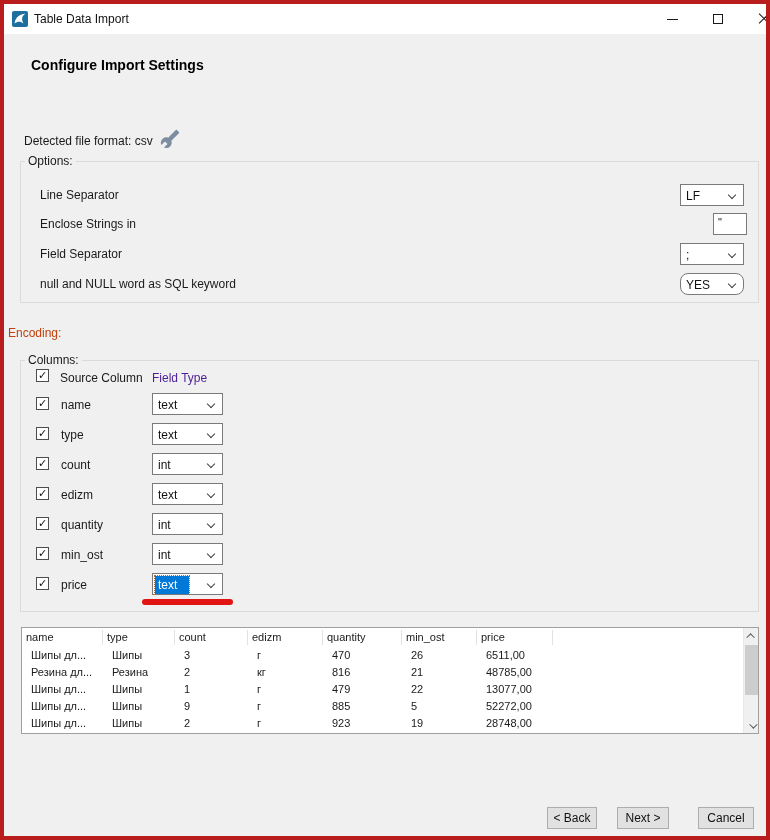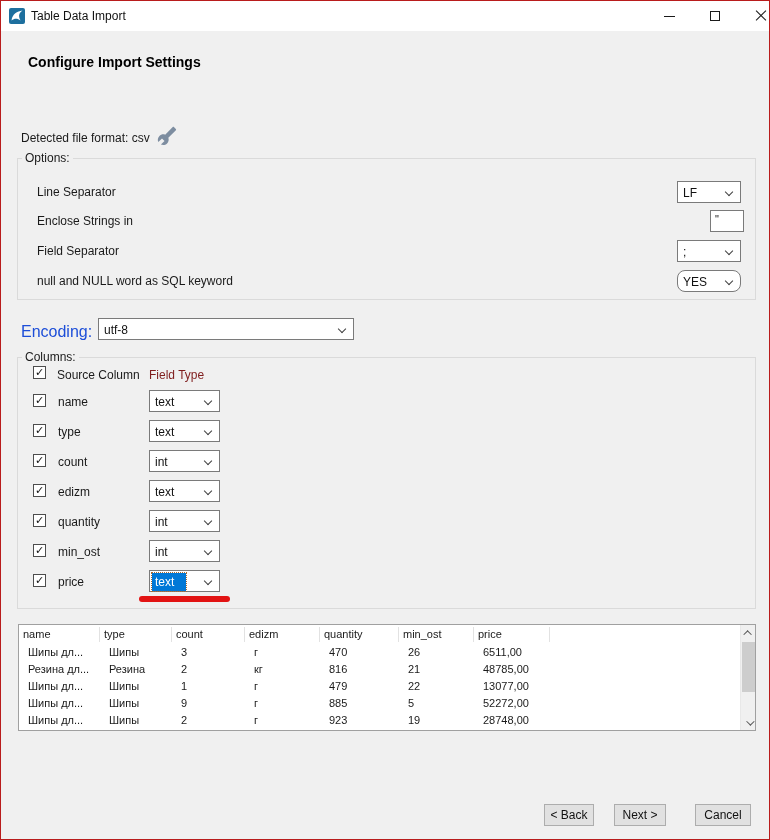--- a/index.html
+++ b/index.html
@@ -1,20 +1,20 @@
 <!DOCTYPE html>
 <html><head>
 <meta charset="utf-8">
 <style>
   * { box-sizing: border-box; }
   html,body { margin:0; padding:0; background:#ffffff; }
   body { font-family:"Liberation Sans","DejaVu Sans",sans-serif; }
 
   .window { position:relative; width:770px; height:840px; background:#f0f0f0;
-            border:1px solid #b91c1c; overflow:hidden; }
+            border:4px solid #b91c1c; overflow:hidden; }
 
   
   .titlebar { position:absolute; top:0; left:0; right:0; height:30px; background:#ffffff; }
   .app-icon { position:absolute; left:8px; top:7px; width:16px; height:16px; }
   .title-text { position:absolute; left:30px; top:8px; font-size:12px; color:#111; }
   .win-btn { position:absolute; top:0; width:30px; height:30px; display:flex;
              align-items:center; justify-content:center; }
   .wb-min { left:653px; } .wb-max { left:699px; } .wb-close { left:745px; }
   .glyph-min { width:11px; height:0; border-top:1px solid #1a1a1a; }
   .glyph-max { width:10px; height:10px; border:1px solid #1a1a1a; background:transparent; }
@@ -48,30 +48,30 @@
                font-size:11px; color:#111; padding:2px 0 0 4px; }
 
   
   .c-line  { right:14px; top:22px;  width:64px; }
   .tf-encl { right:11px; top:51px;  width:34px; }
   .c-field { right:14px; top:81px;  width:64px; }
   .c-null  { right:14px; top:111px; width:64px;border-radius:8px; }
   .l-line  { top:26px;text-align:right; } .l-encl { top:55px; } .l-field { top:85px; } .l-null { top:115px; }
 
   
-  .enc-label { position:absolute; left:20px; top:322px; font-size:16px; color:#1d4ed8; }
+  .enc-label { position:absolute; left:4px; top:322px; font-size:12px; color:#c2410c; }
   #encoding-combo { left:97px; top:317px; width:256px; }
 
   
   #columns-box { left:16px; top:356px; width:739px; height:252px; }
   .checkbox { position:absolute; width:13px; height:13px; background:#fff;
               border:1px solid #4d4d4d; display:flex; align-items:center; justify-content:center; }
   .checkbox::after { content:"✓"; font-size:11px; line-height:1; color:#111; margin-top:-1px; }
   .colhdr-source { position:absolute; left:39px; top:10px; font-size:12px; color:#1a1a1a; }
-  .colhdr-type   { position:absolute; left:131px; top:10px; font-size:12px; color:#7f1d1d; }
+  .colhdr-type   { position:absolute; left:131px; top:10px; font-size:12px; color:#4c1d95; }
   .col-row { position:absolute; left:0; width:100%; height:22px; }
   .col-row .checkbox { left:15px; top:4px; }
   .col-name { position:absolute; left:40px; top:5px; font-size:12px; color:#1a1a1a; }
   .field-combo { left:131px; top:0; width:71px;text-align:center; }
   .red-underline { position:absolute; left:121px; top:238px; width:91px; height:6px;
                    background:#e21313; border-radius:3px; }
 
   
   #preview { position:absolute; left:17px; top:623px; width:738px; height:107px;
              background:#fff; border:1px solid #a0a0a0; font-size:11px; color:#1a1a1a; }
@@ -151,24 +151,20 @@
     </div>
 
     <span class="opt-label l-null">null and NULL word as SQL keyword</span>
     <div class="combo c-null">
       <span class="val">YES</span>
       <span class="chev"></span>
     </div>
   </div>
 
   <span class="enc-label">Encoding:</span>
-  <div class="combo" id="encoding-combo">
-    <span class="val">utf-8</span>
-    <span class="chev"></span>
-  </div>
 
   <div class="groupbox" id="columns-box">
     <span class="gb-legend">Columns:</span>
     <span class="checkbox" style="left:15px;top:8px;"></span>
     <span class="colhdr-source">Source Column</span>
     <span class="colhdr-type">Field Type</span>
 
     <div class="col-row" style="top:32px;">
       <span class="checkbox"></span>
       <span class="col-name">name</span>

